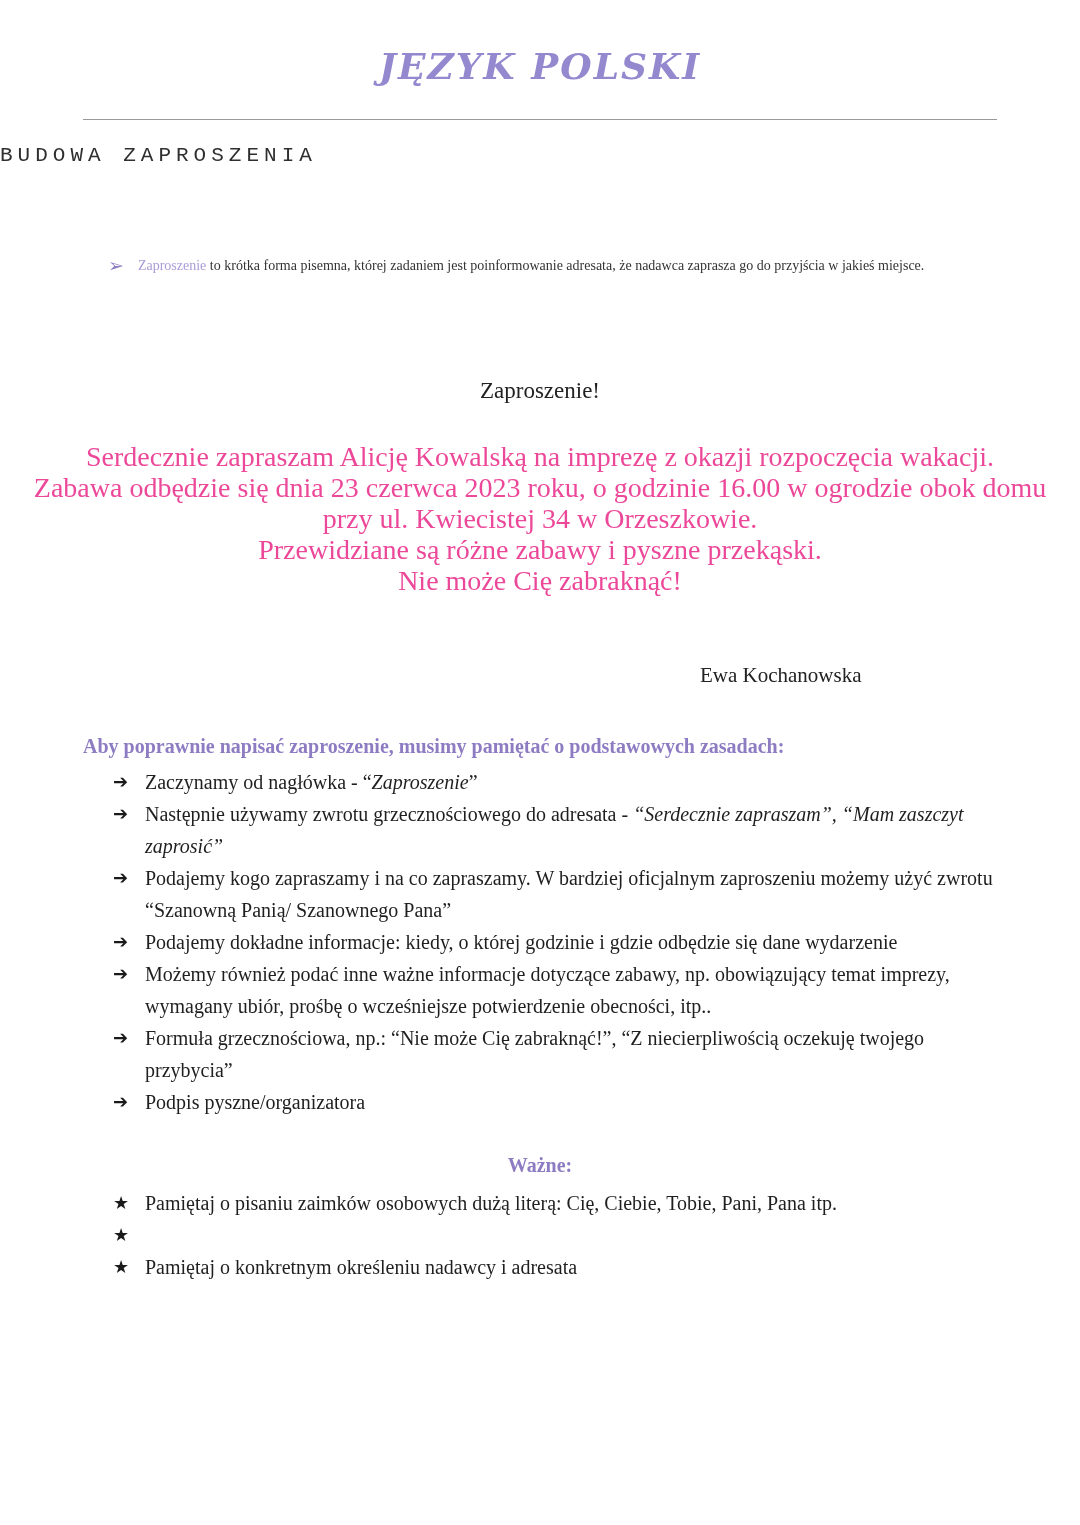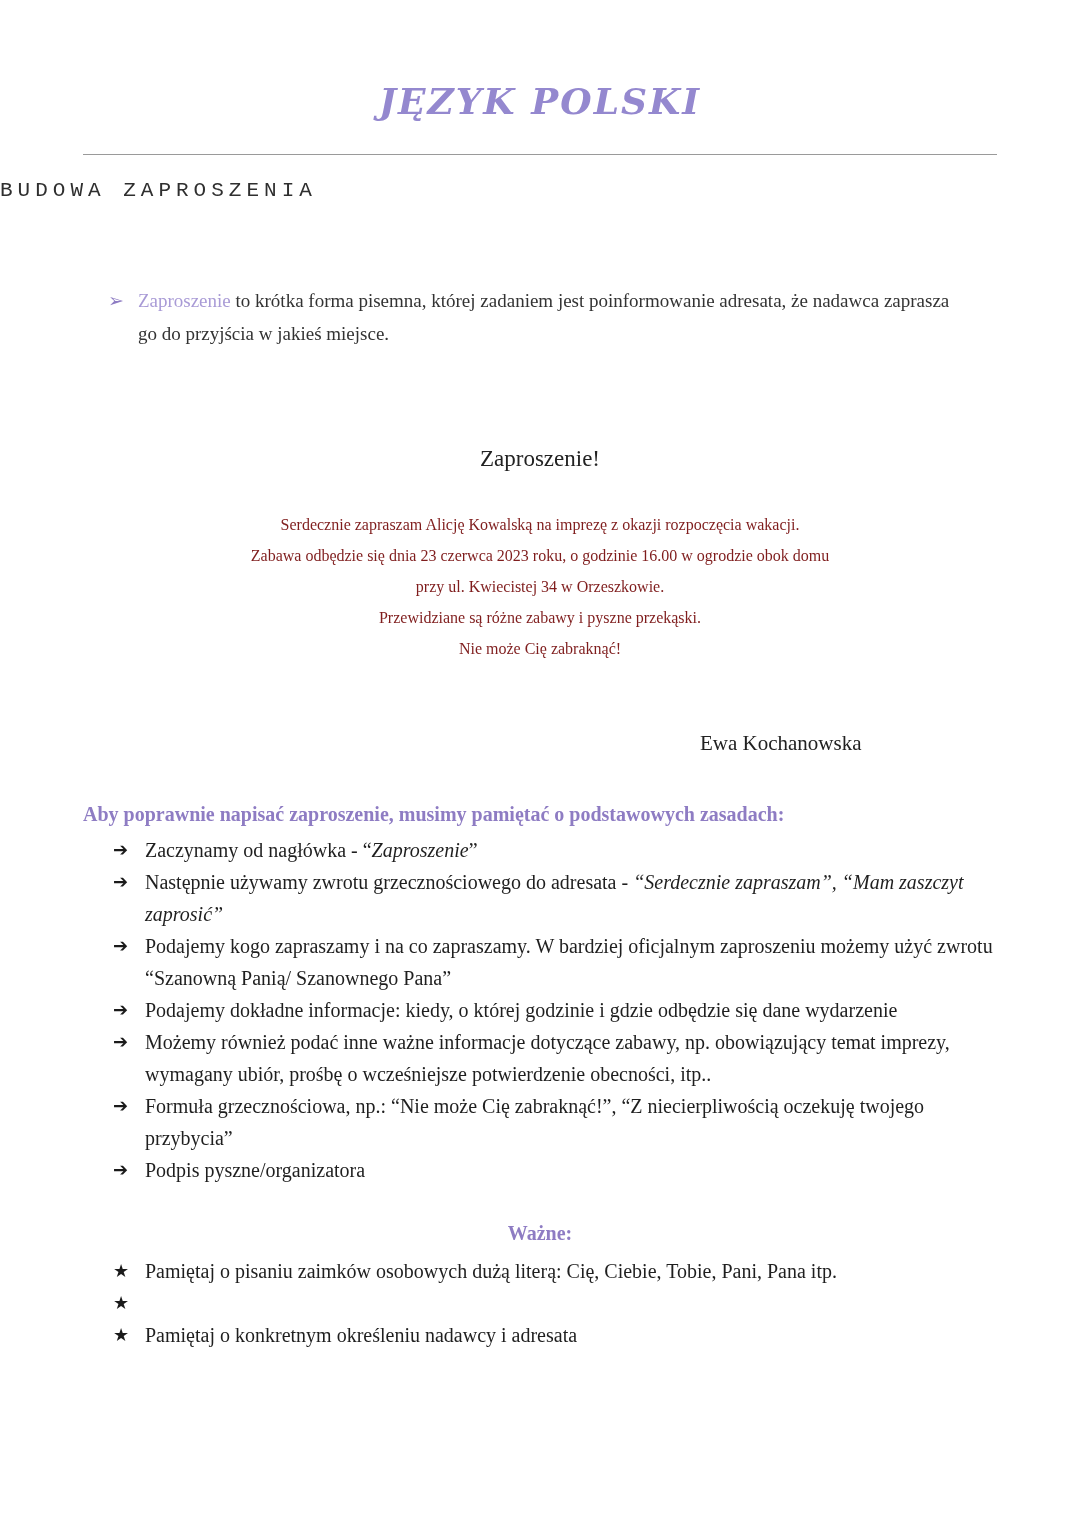--- a/index.html
+++ b/index.html
@@ -10,21 +10,21 @@
     position: relative;
     width: 1080px;
     height: 1525px;
     margin: 0 auto;
     background: #ffffff;
     overflow: hidden;
   }
 
   
   .doc-title {
-    padding-top: 80px;
+    padding-top: 45px;
     text-align: center;
     font-family: "DejaVu Serif", serif;
     font-style: italic;
     font-weight: 700;
     font-size: 36px;
     letter-spacing: 2px;
     color: #9488cf;
   }
   .rule {
     border: none;
@@ -48,40 +48,40 @@
   }
   .def-bullet {
     color: #8e7cc3;
     font-size: 19px;
     line-height: 33px;
     margin-right: 14px;
     flex: 0 0 auto;
     font-family: "DejaVu Sans", sans-serif;
   }
   .def-text {
-    font-size: 19px;
+    font-size: 14px;
     line-height: 33px;
     max-width: 832px;
     color: #333333;
   }
   .purple-term { color: #a99bd6; }
 
   
   .inv-title {
     margin-top: 96px;
     text-align: center;
     font-size: 23px;
     color: #222222;
   }
   .inv-lines {
     margin-top: 37px;
     text-align: center;
-    font-size: 16px;
+    font-size: 28px;
     line-height: 31px;
-    color: #7f1d1d;
+    color: #ec4899;
   }
   .signature {
     margin-top: 67px;
     margin-left: 700px;
     font-size: 21px;
     color: #222222;
   }
 
   
   .rules-heading {

